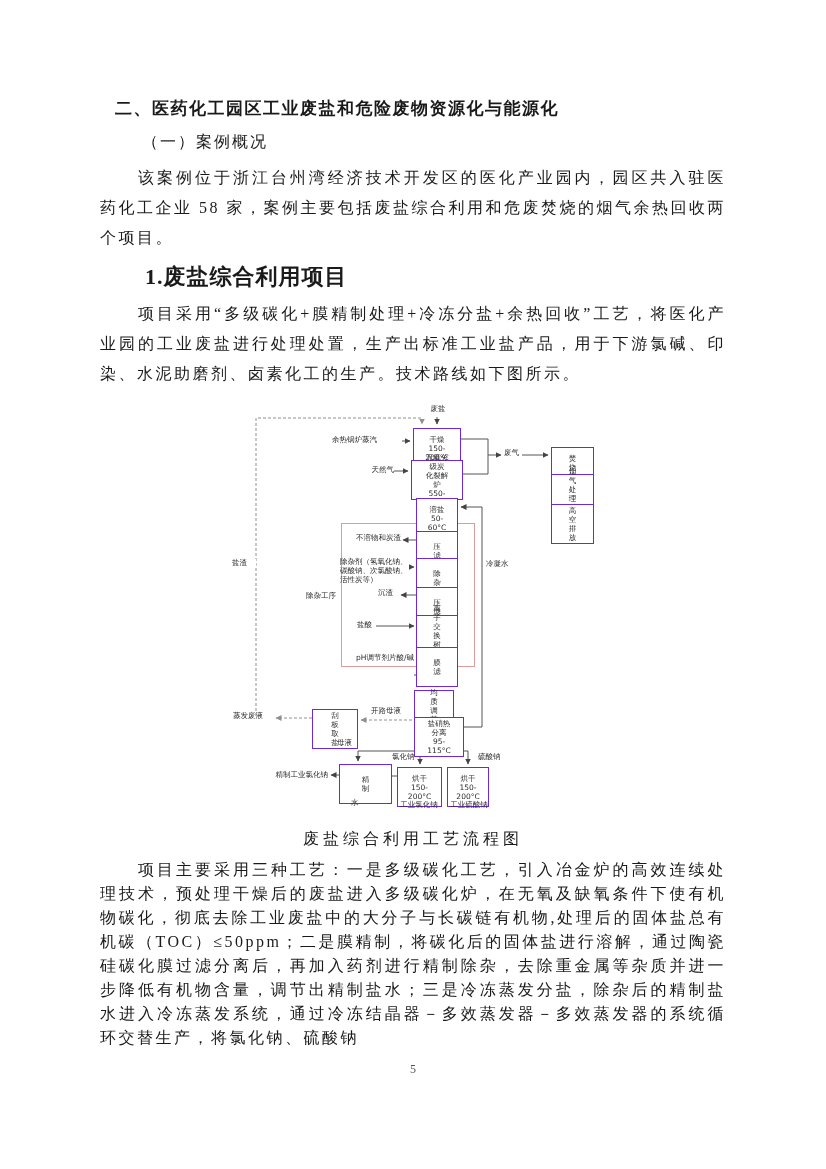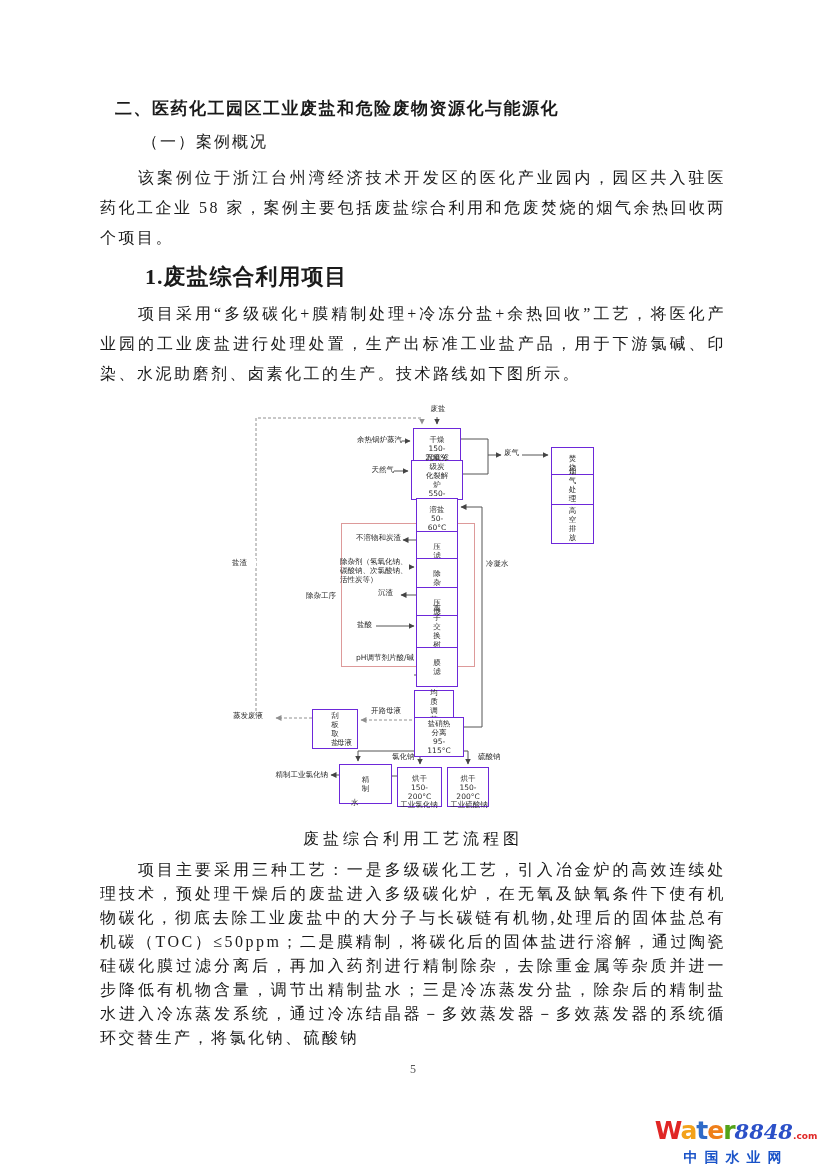--- a/index.html
+++ b/index.html
@@ -42,21 +42,21 @@
   .n-thermal    { left:184px; top:314px; width:50px; height:20px; }
   .n-scraper    { left:82px;  top:306px; width:46px; height:18px; }
   .n-incin      { left:321px; top:44px;  width:43px; height:18px; }
   .n-fluegas    { left:321px; top:71px;  width:43px; height:22px; }
   .n-discharge  { left:321px; top:101px; width:43px; height:18px; }
   .n-dryer1     { left:167px; top:364px; width:45px; height:19px; }
   .n-dryer2     { left:217px; top:364px; width:42px; height:19px; }
   .n-refine     { left:109px; top:361px; width:53px; height:22px; }
   
   .l-wastesalt  { left:192px; top:2px;   width:32px; text-align:center; }
-  .l-steam      { left:118px; top:33px;  width:54px; text-align:right; }
+  .l-steam      { left:102px; top:33px;  width:54px; text-align:left; }
   .l-gas        { left:136px; top:63px;  width:28px; text-align:right; }
   .l-wastegas   { left:274px; top:46px; }
   .l-saltres    { left:2px;   top:156px; width:24px; background:#fff; }
   .l-insol      { left:123px; top:131px; width:48px; text-align:right; }
   .l-agents     { left:110px; top:155px; width:72px; }
   .l-sediment   { left:148px; top:186px; }
   .l-hcl        { left:127px; top:218px; }
   .l-cond       { left:256px; top:157px; }
   .l-stage      { left:76px;  top:189px; }
   .l-ph         { left:116px; top:251px; width:68px; text-align:right; }
@@ -197,19 +197,13 @@
         <div class="fc-label l-water">水</div>
       </div>
     </div>
 
     <div class="caption">废盐综合利用工艺流程图</div>
     <p class="para para3">项目主要采用三种工艺：一是多级碳化工艺，引入冶金炉的高效连续处理技术，预处理干燥后的废盐进入多级碳化炉，在无氧及缺氧条件下使有机物碳化，彻底去除工业废盐中的大分子与长碳链有机物,处理后的固体盐总有机碳（TOC）≤50ppm；二是膜精制，将碳化后的固体盐进行溶解，通过陶瓷硅碳化膜过滤分离后，再加入药剂进行精制除杂，去除重金属等杂质并进一步降低有机物含量，调节出精制盐水；三是冷冻蒸发分盐，除杂后的精制盐水进入冷冻蒸发系统，通过冷冻结晶器－多效蒸发器－多效蒸发器的系统循环交替生产，将氯化钠、硫酸钠</p>
   </div>
 
   <div class="page-number">5</div>
 
-  <div class="logo">
-    <div class="logo-top">
-      <span class="lw" style="color: rgb(224, 38, 37);">W</span><span class="lw" style="color: rgb(243, 162, 27);">a</span><span class="lw" style="color: rgb(47, 107, 200);">t</span><span class="lw" style="color: rgb(239, 127, 26);">e</span><span class="lw" style="color: rgb(83, 163, 24);">r</span><span class="logo-num">8848</span><span class="logo-tld">.com</span>
-    </div>
-    <div class="logo-sub">中国水业网</div>
-  </div>
 </div>
 
 </body></html>

